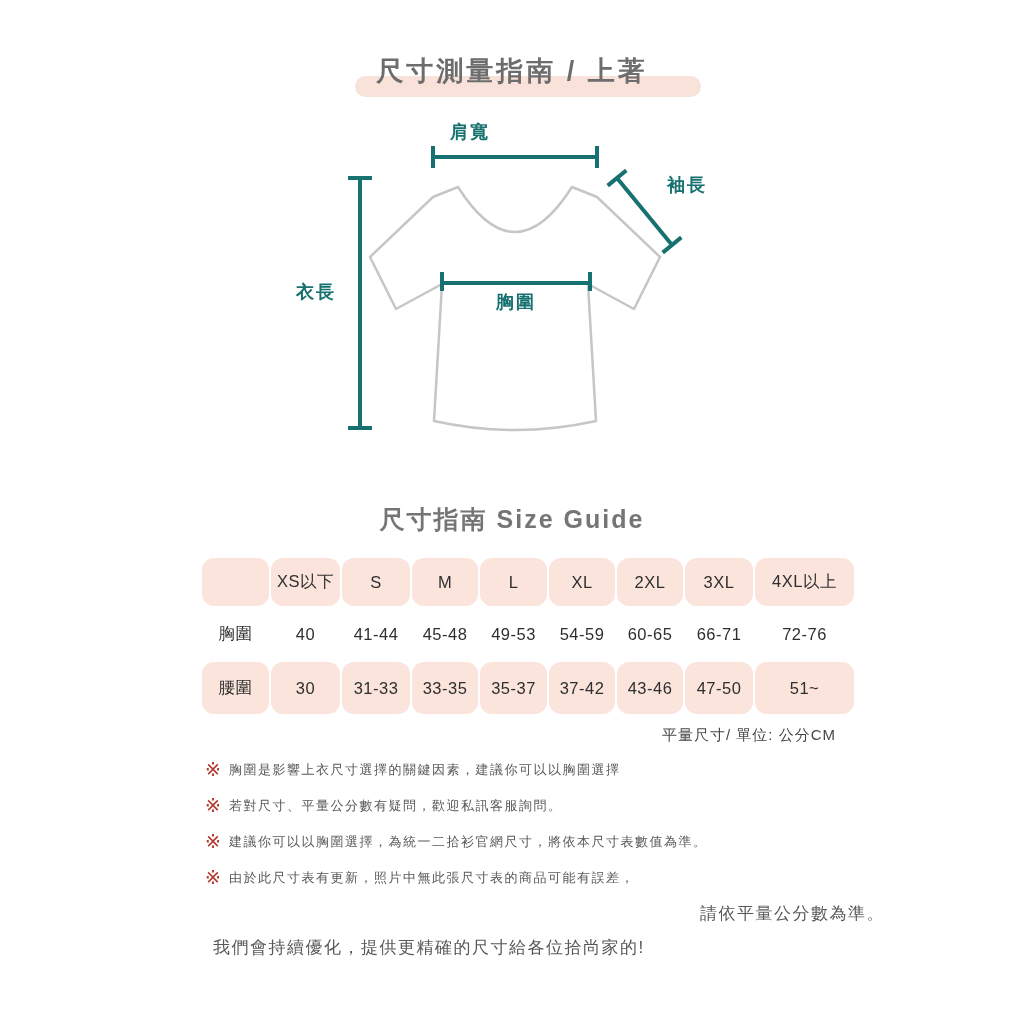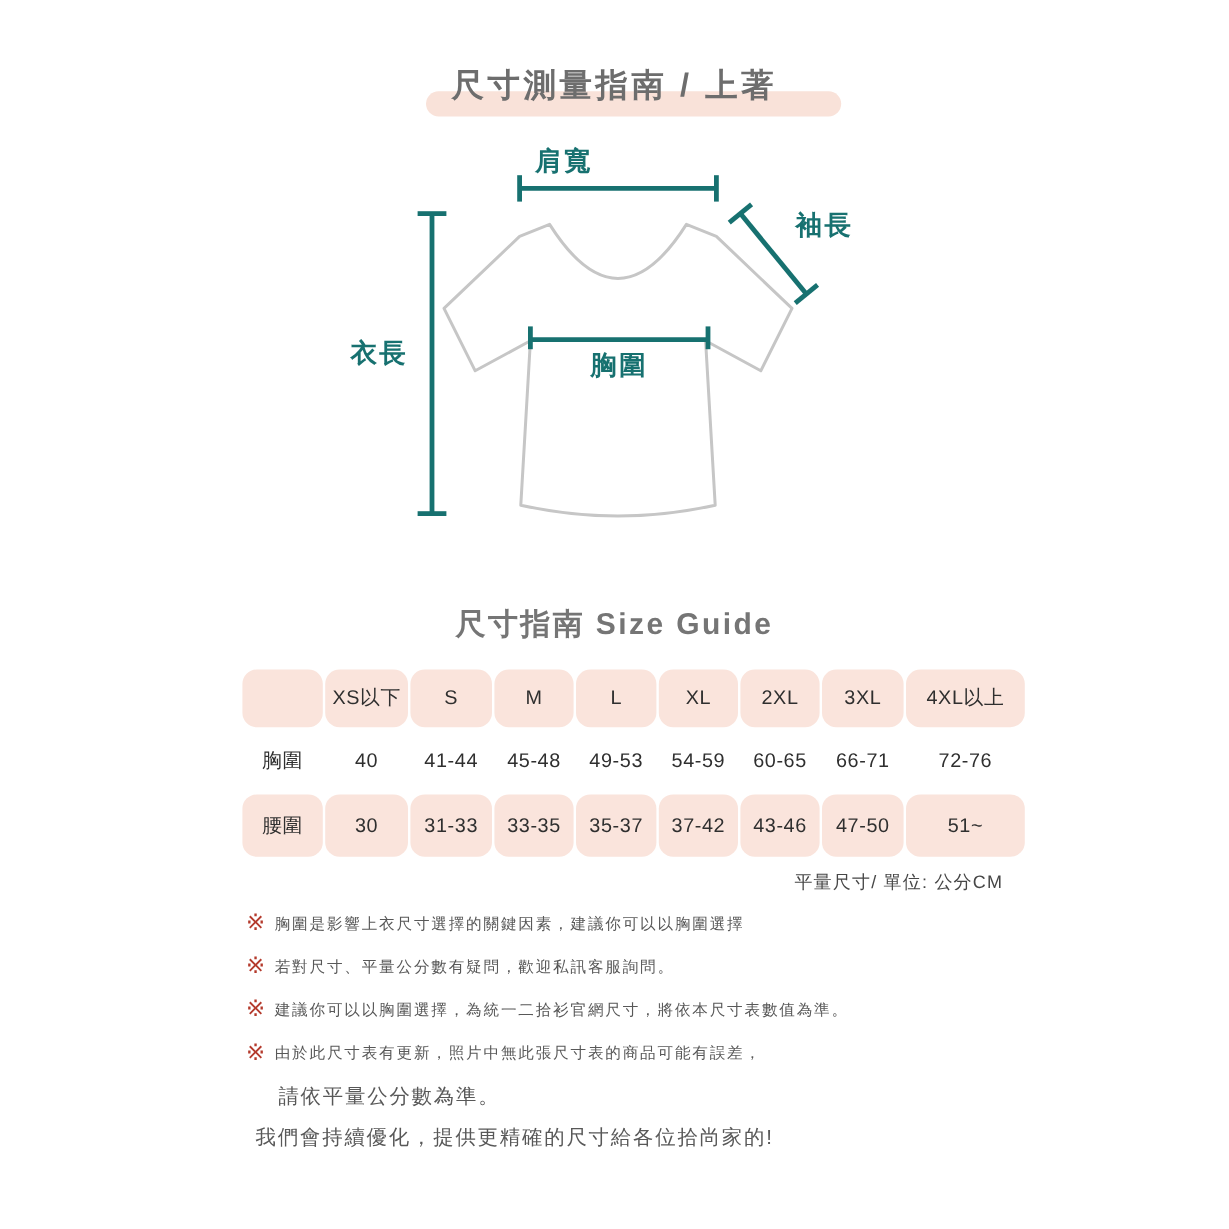--- a/index.html
+++ b/index.html
@@ -10,21 +10,21 @@
   
   .title-wrap{position:absolute;left:0;top:0;width:952px;height:115px;}
   .title-highlight{position:absolute;left:355px;top:76px;width:346px;height:21px;
     border-radius:11px;background:#f9e2d9;}
   .page-title{position:absolute;left:0;top:53px;width:1024px;margin:0;text-align:center;
     font-size:27px;font-weight:bold;color:#6d6d6d;letter-spacing:3px;}
   
   .diagram{position:absolute;left:280px;top:115px;width:460px;height:350px;}
   .diagram svg{position:absolute;left:0;top:0;}
   .measure-label{position:absolute;width:90px;text-align:center;color:#177170;
-    font-size:22px;font-weight:bold;letter-spacing:2px;font-family:Liberation Serif, serif;}
+    font-size:18px;font-weight:bold;letter-spacing:2px;font-family:Liberation Serif, serif;}
   .lbl-shoulder{left:425px;top:120px;}
   .lbl-sleeve{left:642px;top:173px;}
   .lbl-length{left:271px;top:280px;}
   .lbl-chest{left:471px;top:290px;}
   
   .section-title{position:absolute;left:0;top:503px;width:1024px;margin:0;text-align:center;
     font-size:25px;font-weight:bold;color:#757575;letter-spacing:2px;}
   .size-table{position:absolute;left:200px;top:556px;width:636px;
     border-collapse:separate;border-spacing:2px;table-layout:fixed;}
   .size-table th,.size-table td{
@@ -34,21 +34,21 @@
   .size-table tbody tr.row-even td,.size-table tbody tr.row-even th{height:52px;background:#ffffff;}
   .size-table tbody tr.row-odd td,.size-table tbody tr.row-odd th{height:52px;background:#fae4dc;}
   .unit-note{position:absolute;right:188px;top:726px;font-size:15px;color:#464646;
     letter-spacing:1px;}
   
   .notes{position:absolute;left:205px;top:758px;width:680px;}
   .note-line{display:flex;align-items:flex-start;margin-bottom:13px;}
   .note-marker{color:#b43a2c;font-size:19px;line-height:23px;margin-right:8px;flex:0 0 auto;}
   .note-text{font-size:13px;line-height:23px;color:#585858;letter-spacing:1.5px;}
   .note-continuation{margin-left:27px;margin-bottom:11px;font-size:17px;line-height:23px;
-    color:#585858;letter-spacing:1.5px;}
+    color:#585858;letter-spacing:1.5px;text-align:right;}
   .note-closing{margin-left:8px;margin-top:9px;font-size:17px;line-height:23px;
     color:#585858;letter-spacing:1.5px;}
 </style>
 </head>
 <body>
 
 <div class="canvas">
 
   <div class="title-wrap">
     <span class="title-highlight"></span>

